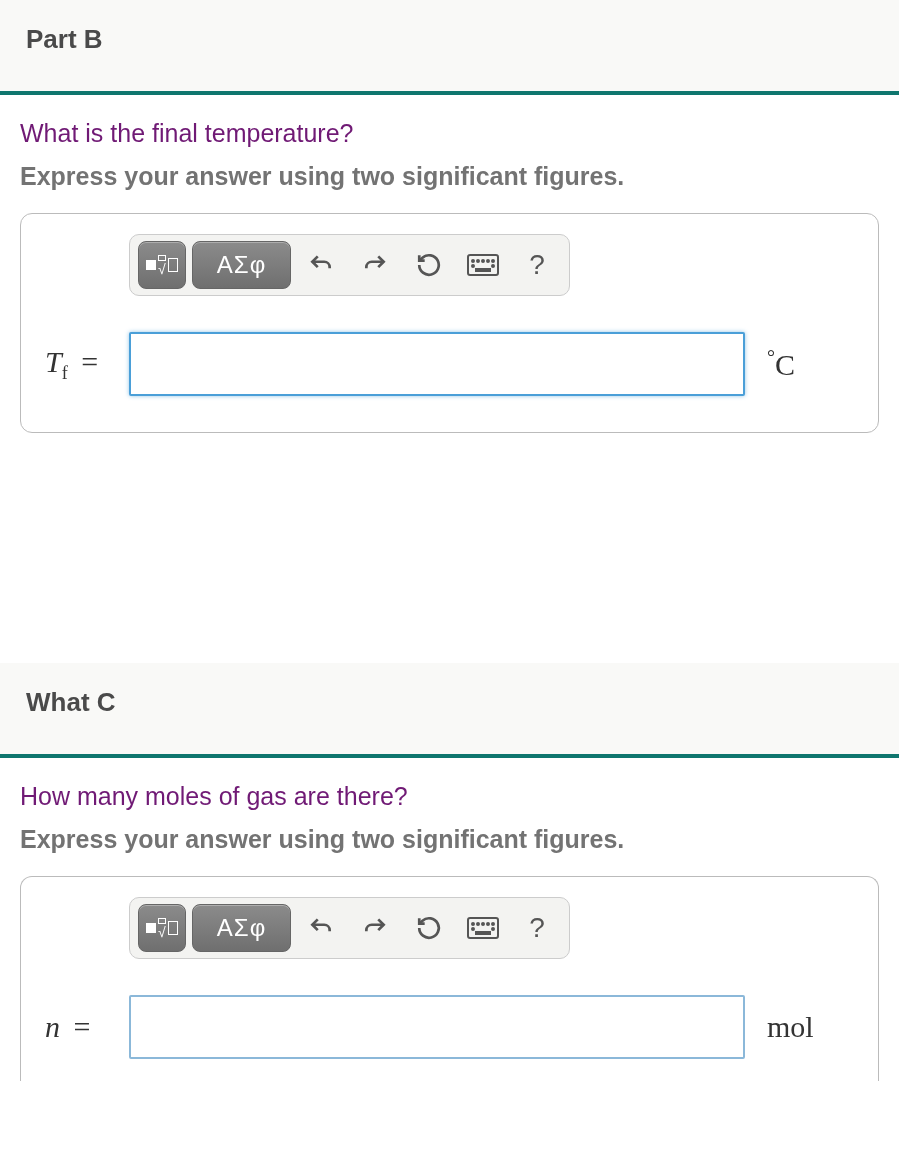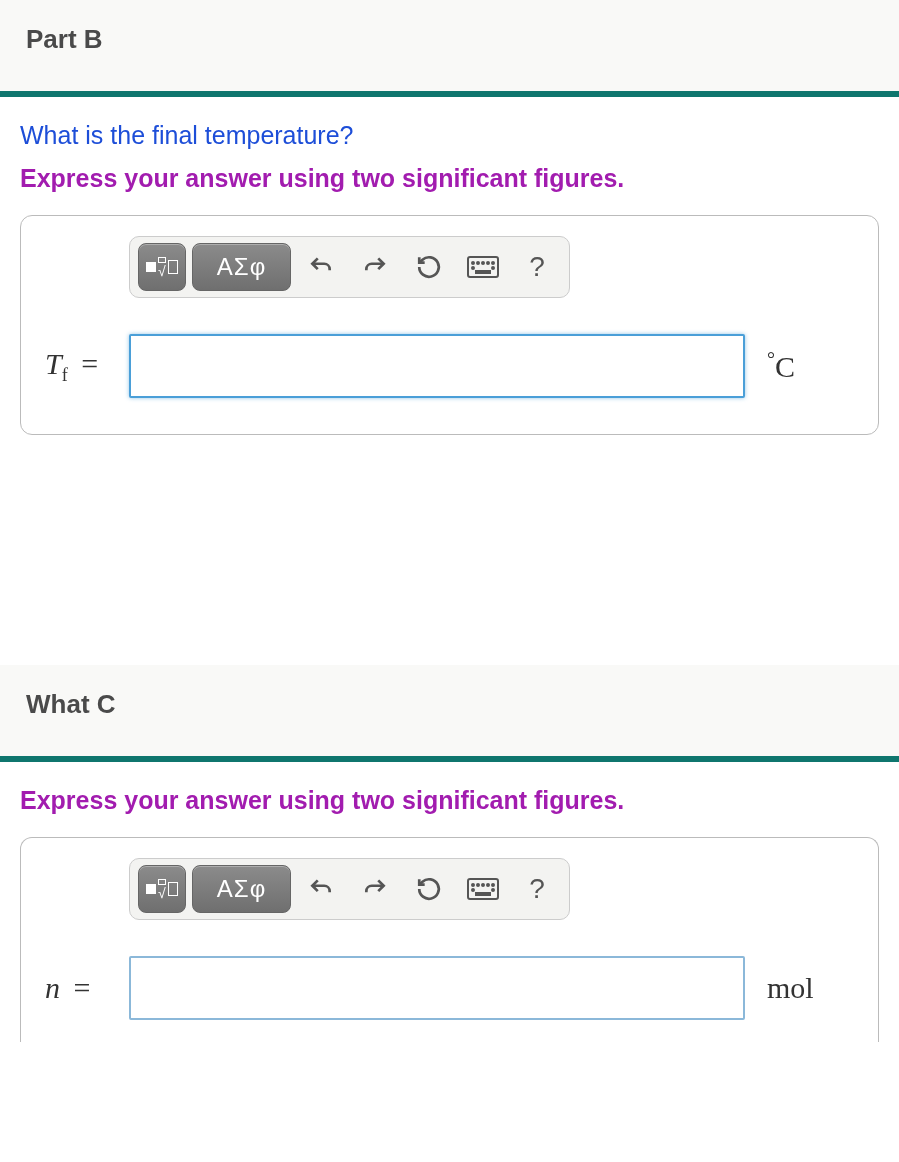--- a/index.html
+++ b/index.html
@@ -4,40 +4,40 @@
 <style>
   * { box-sizing: border-box; margin: 0; padding: 0; }
   body {
     font-family: "Helvetica Neue", Arial, sans-serif;
     background: #fff;
     width: 899px;
     color: #333;
   }
   .part-header {
     padding: 24px 26px 36px;
-    border-bottom: 6px solid #0f766e;
+    border-bottom: 4px solid #0f766e;
     background: #f9f9f7;
   }
   .part-title {
     font-size: 26px;
     font-weight: bold;
     color: #4a4a4a;
   }
   .question-block {
     padding: 24px 20px 0;
   }
   .question-text {
     font-size: 25px;
-    color: #1d4ed8;
+    color: #701a75;
     margin-bottom: 14px;
   }
   .instruction-text {
     font-size: 25px;
     font-weight: bold;
-    color: #a21caf;
+    color: #737373;
     margin-bottom: 22px;
   }
   .answer-panel {
     border: 1px solid #bbb;
     border-radius: 12px;
     padding: 20px 16px 24px;
     margin: 0 0 20px 0;
   }
   .toolbar {
     display: inline-flex;
@@ -190,20 +190,21 @@
   </div>
 </div>
 
 <div class="spacer"></div>
 
 <div class="part-header">
   <div class="part-title">What C</div>
 </div>
 
 <div class="question-block">
+  <div class="question-text">How many moles of gas are there?</div>
   <div class="instruction-text">Express your answer using two significant figures.</div>
 
   <div class="answer-panel" style="border-bottom:none;border-radius:12px 12px 0 0;padding-bottom:10px;">
     <div class="toolbar">
       <div class="tb-btn dark">
         <span class="templates-icon">
           <span class="sq"></span>
           <span class="stack">
               <span class="sm"></span>
               <span class="rad">√</span>

